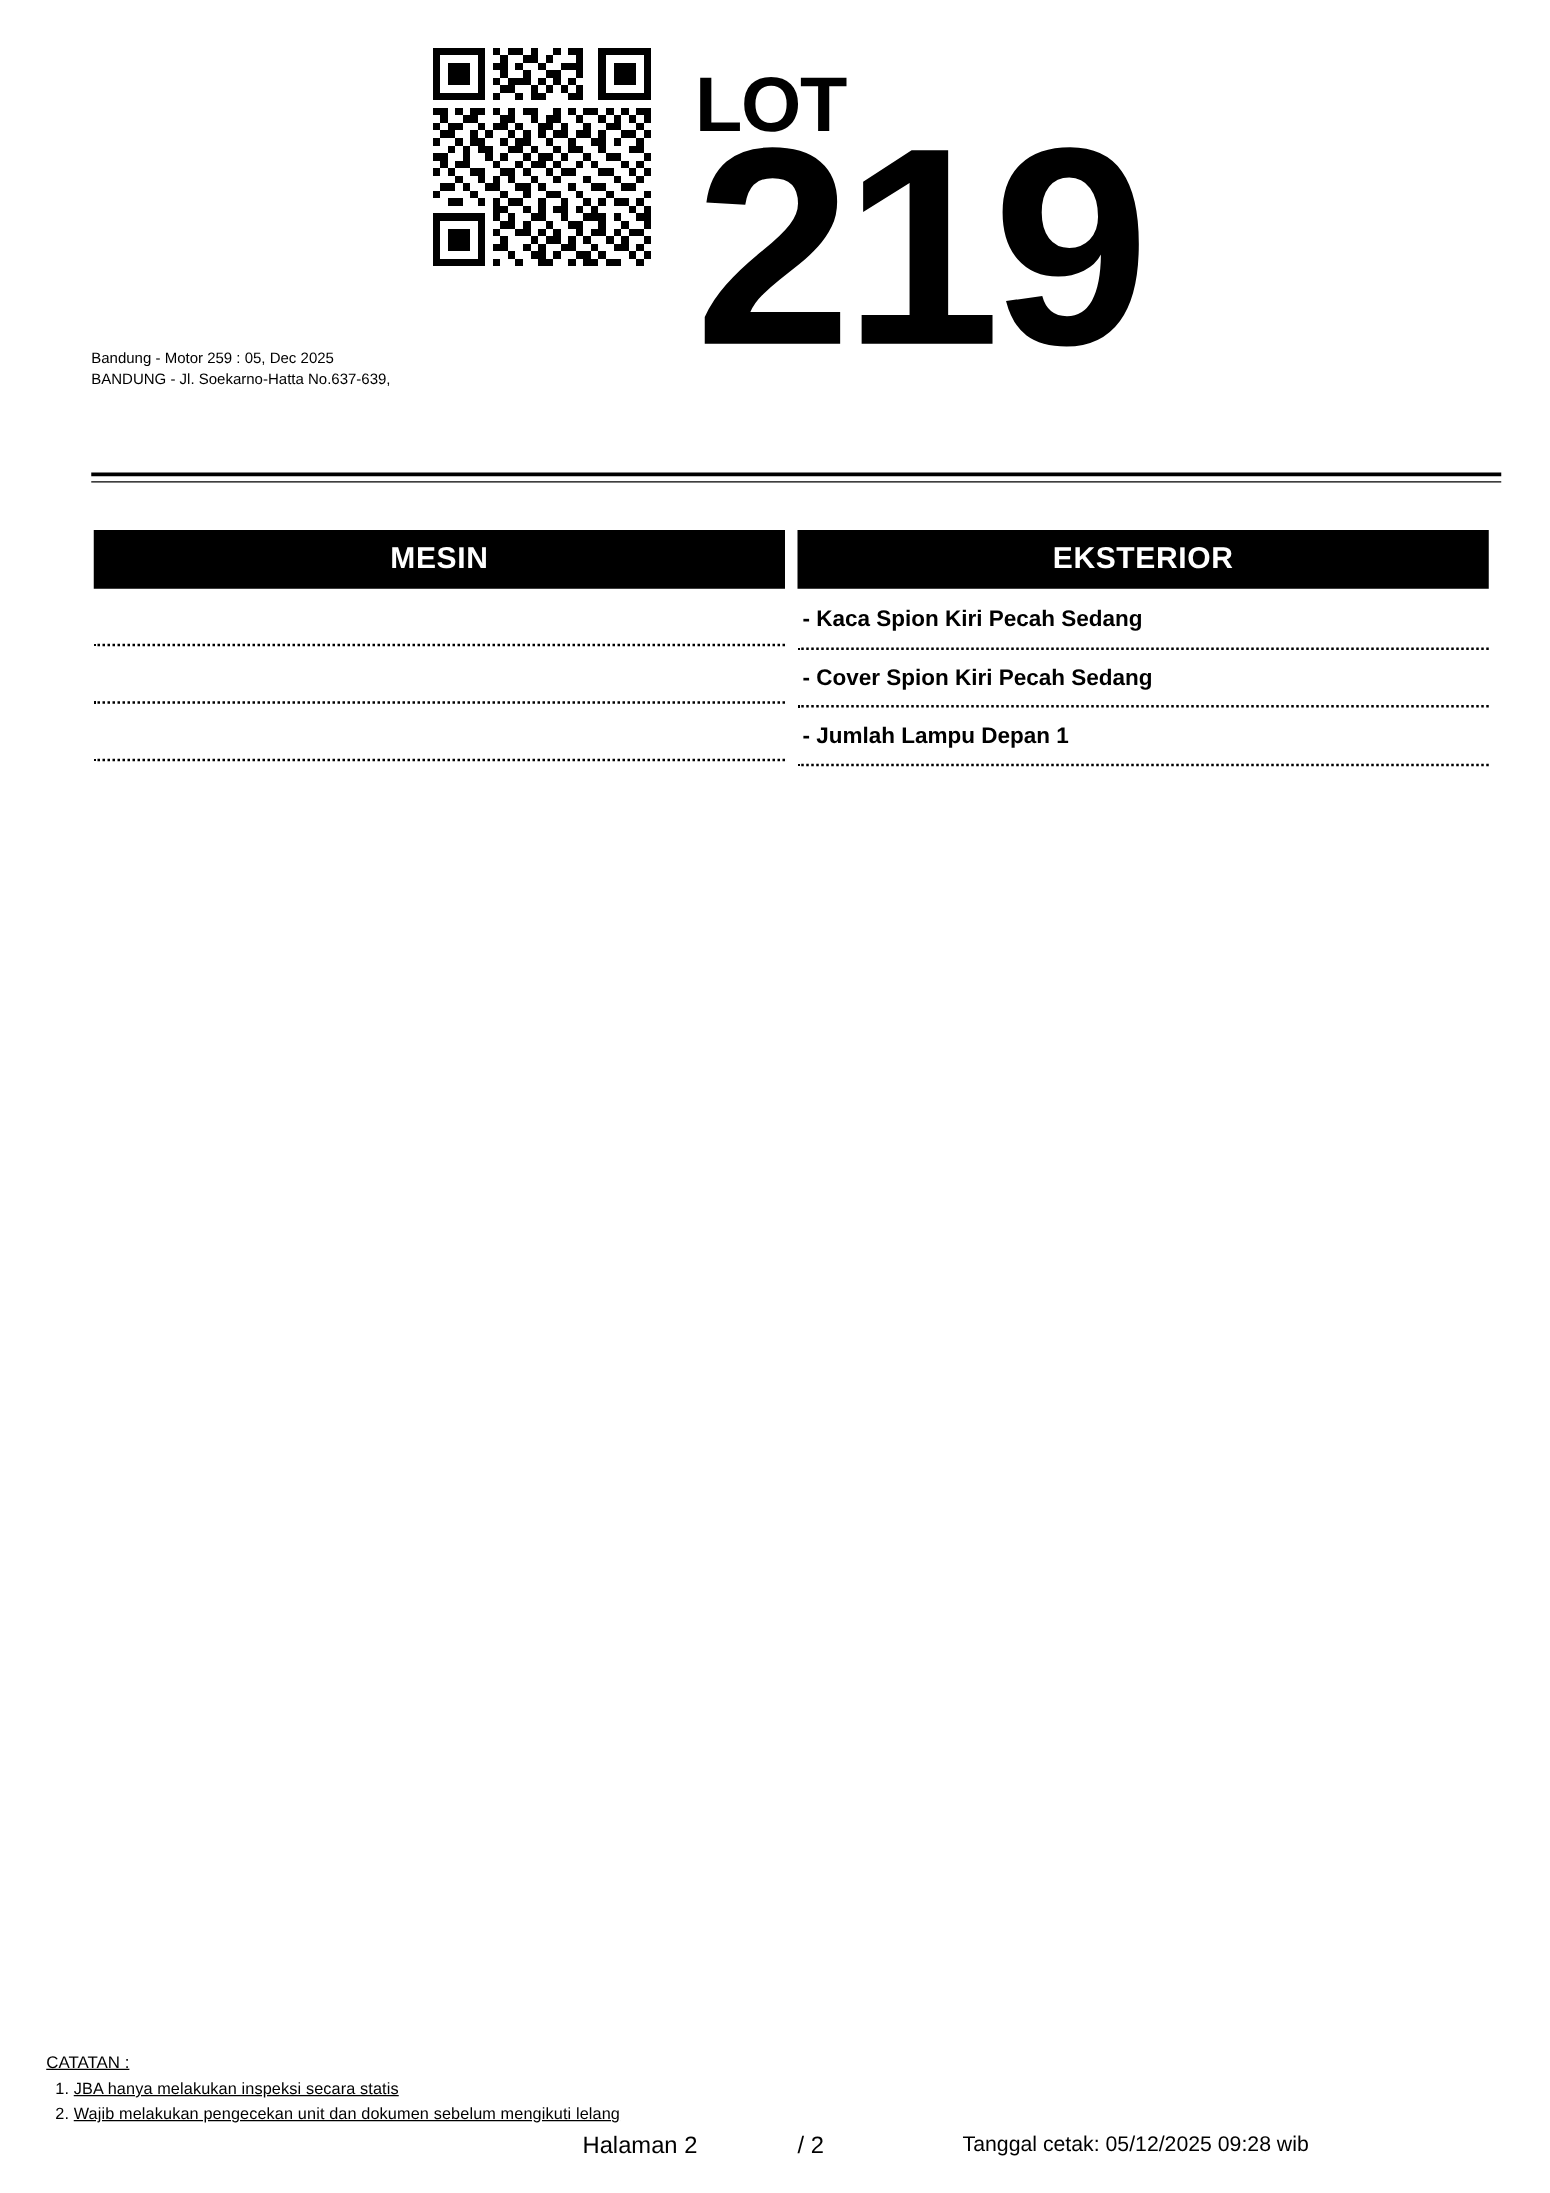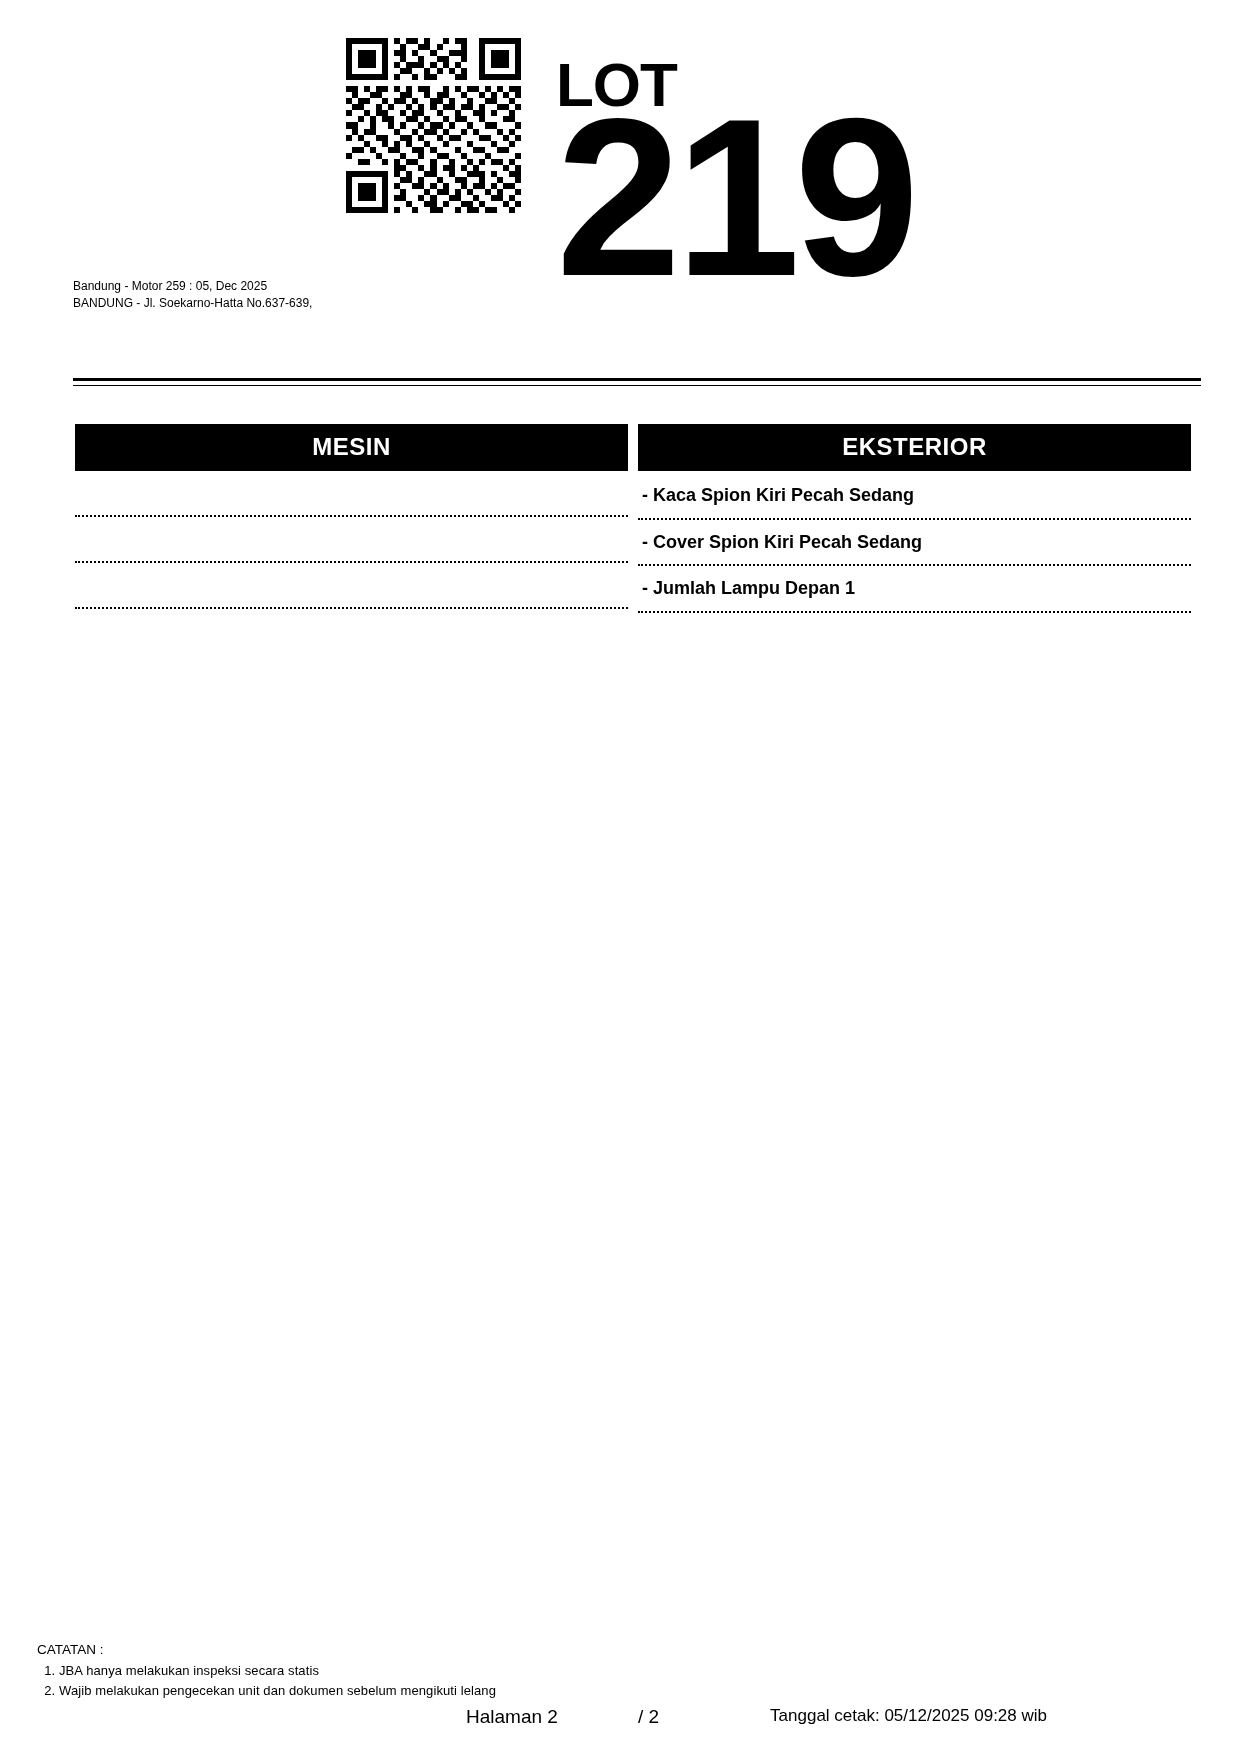--- a/index.html
+++ b/index.html
@@ -126,20 +126,21 @@
     padding-top: 14px;
   }
 
   
   .notes {
     position: absolute;
     left: 37px;
     top: 1640px;
     font-size: 13px;
     line-height: 1.55;
+    text-decoration: underline;
   }
   .notes .note-title { font-size: 13.5px; }
   .notes ol {
     margin: 0;
     padding-left: 22px;
   }
   .notes li {
     font-size: 13px;
     letter-spacing: 0.1px;
   }

